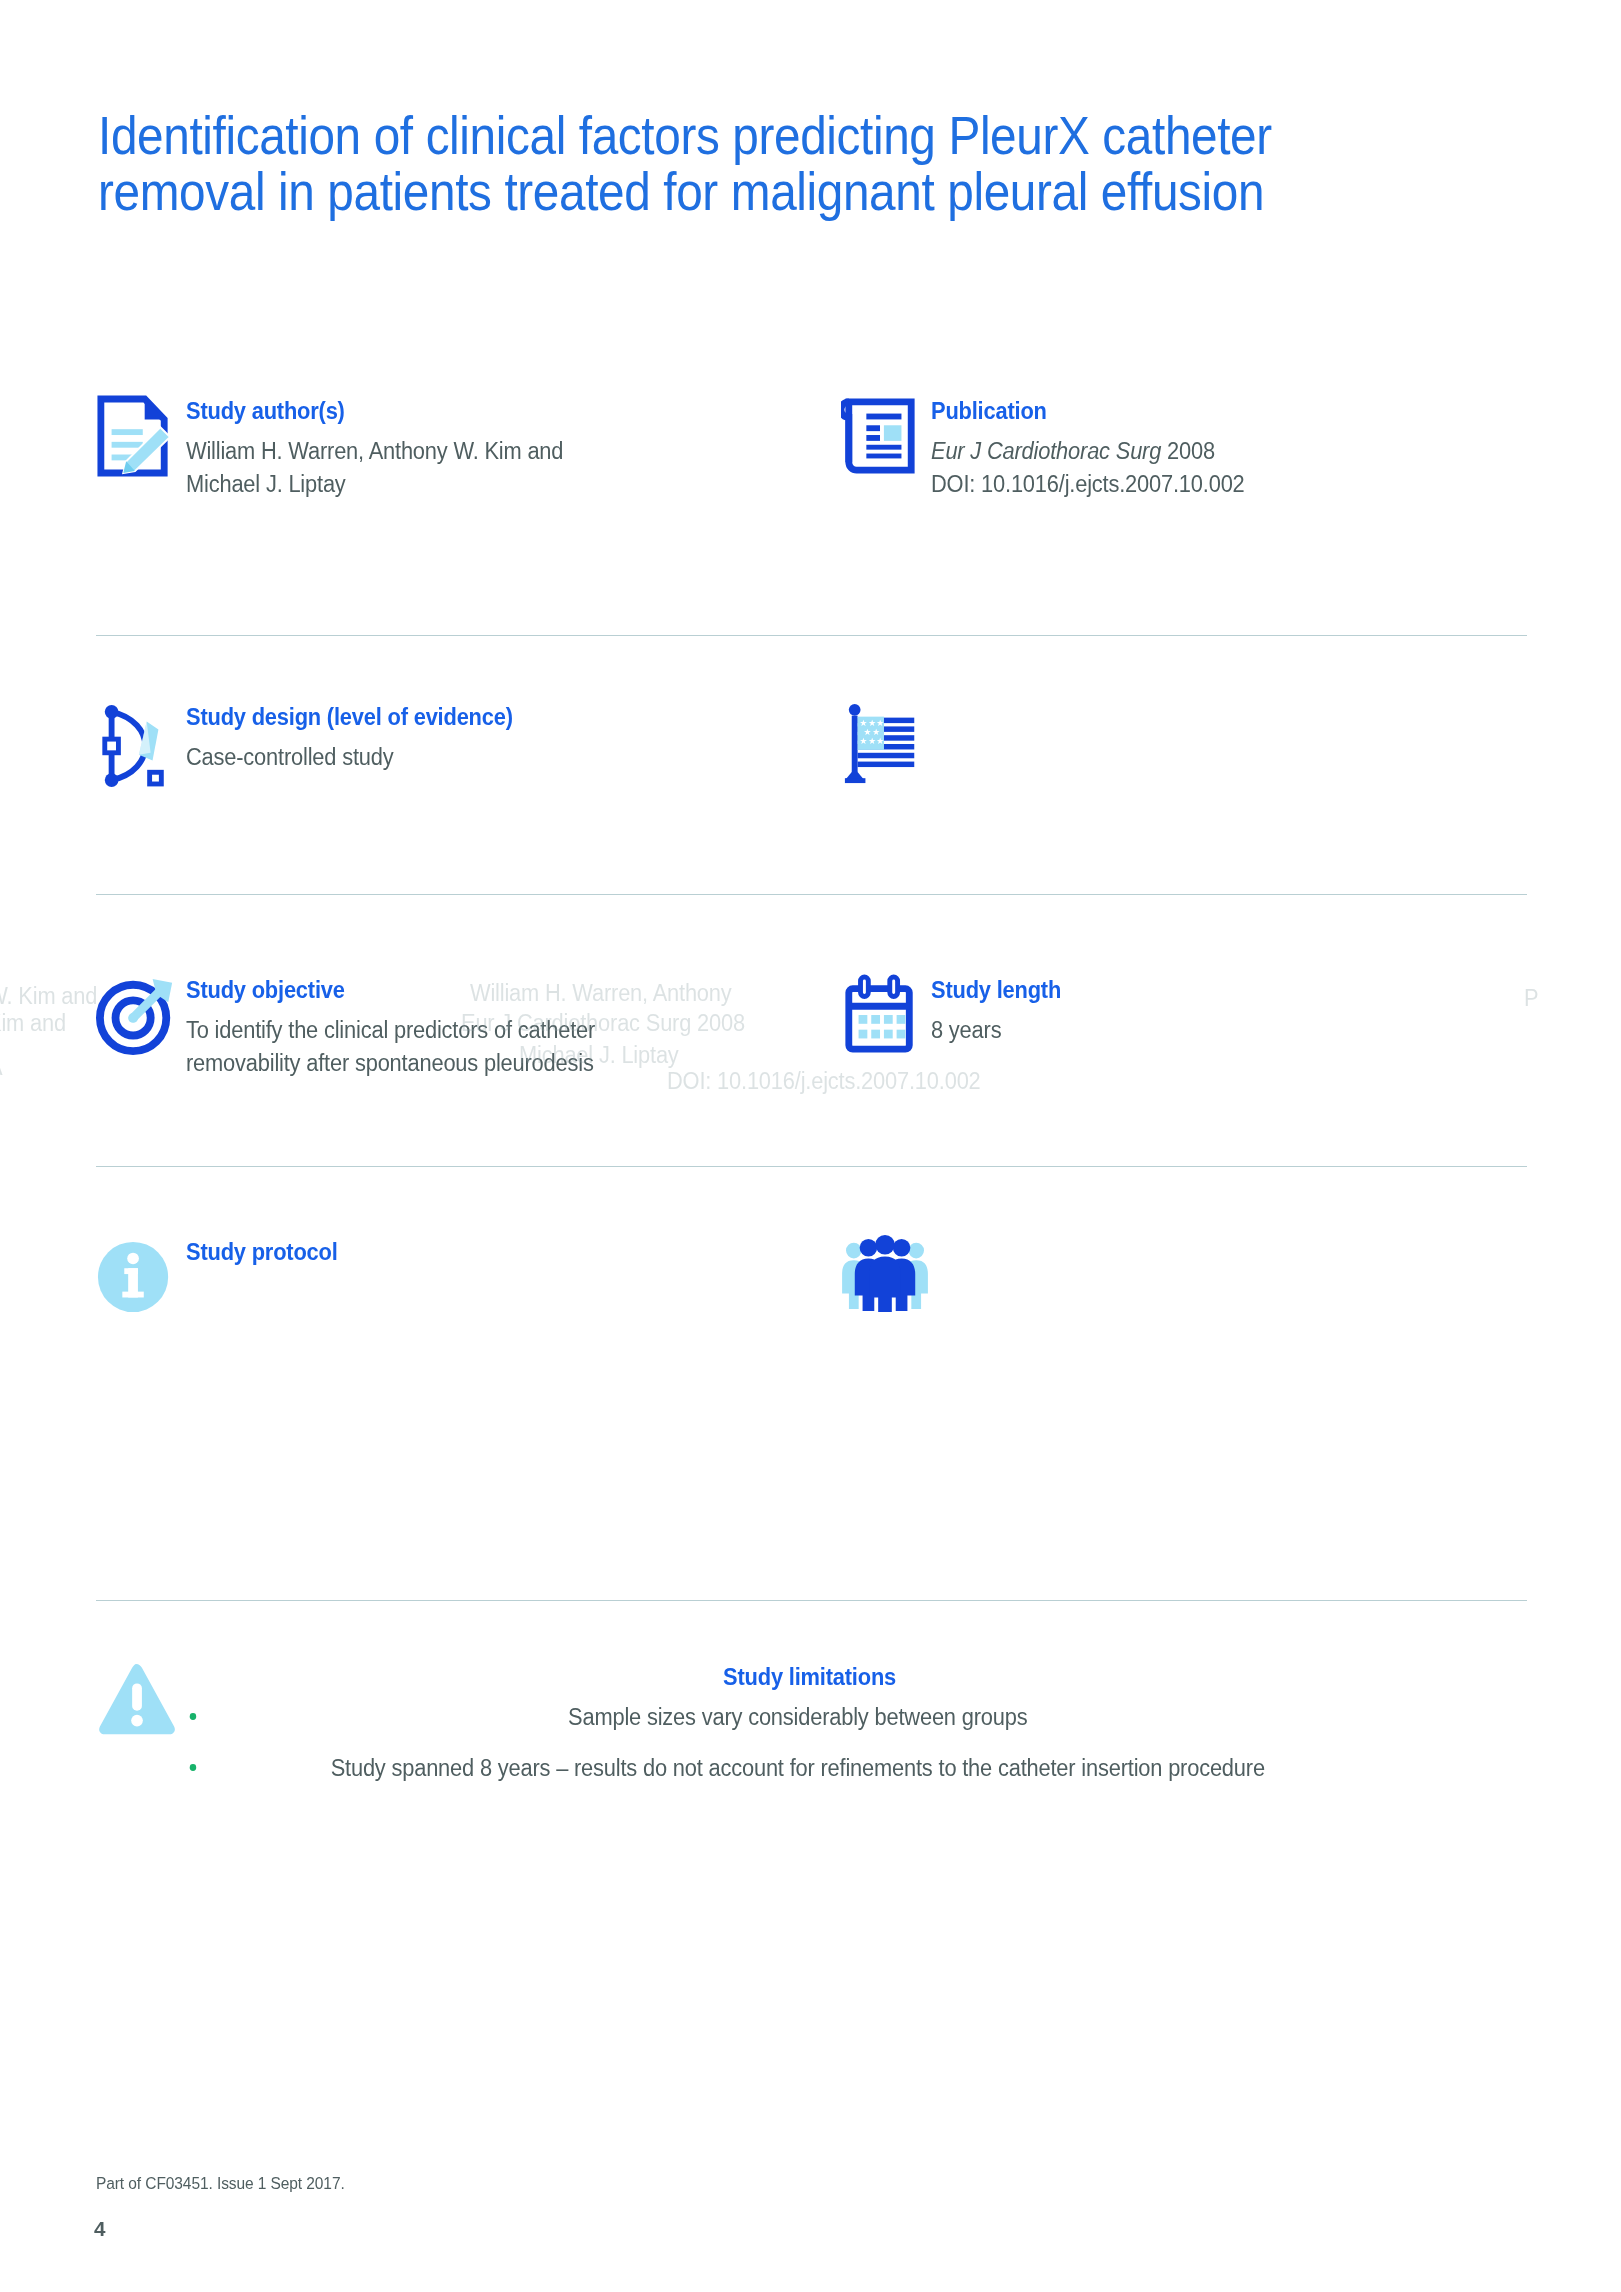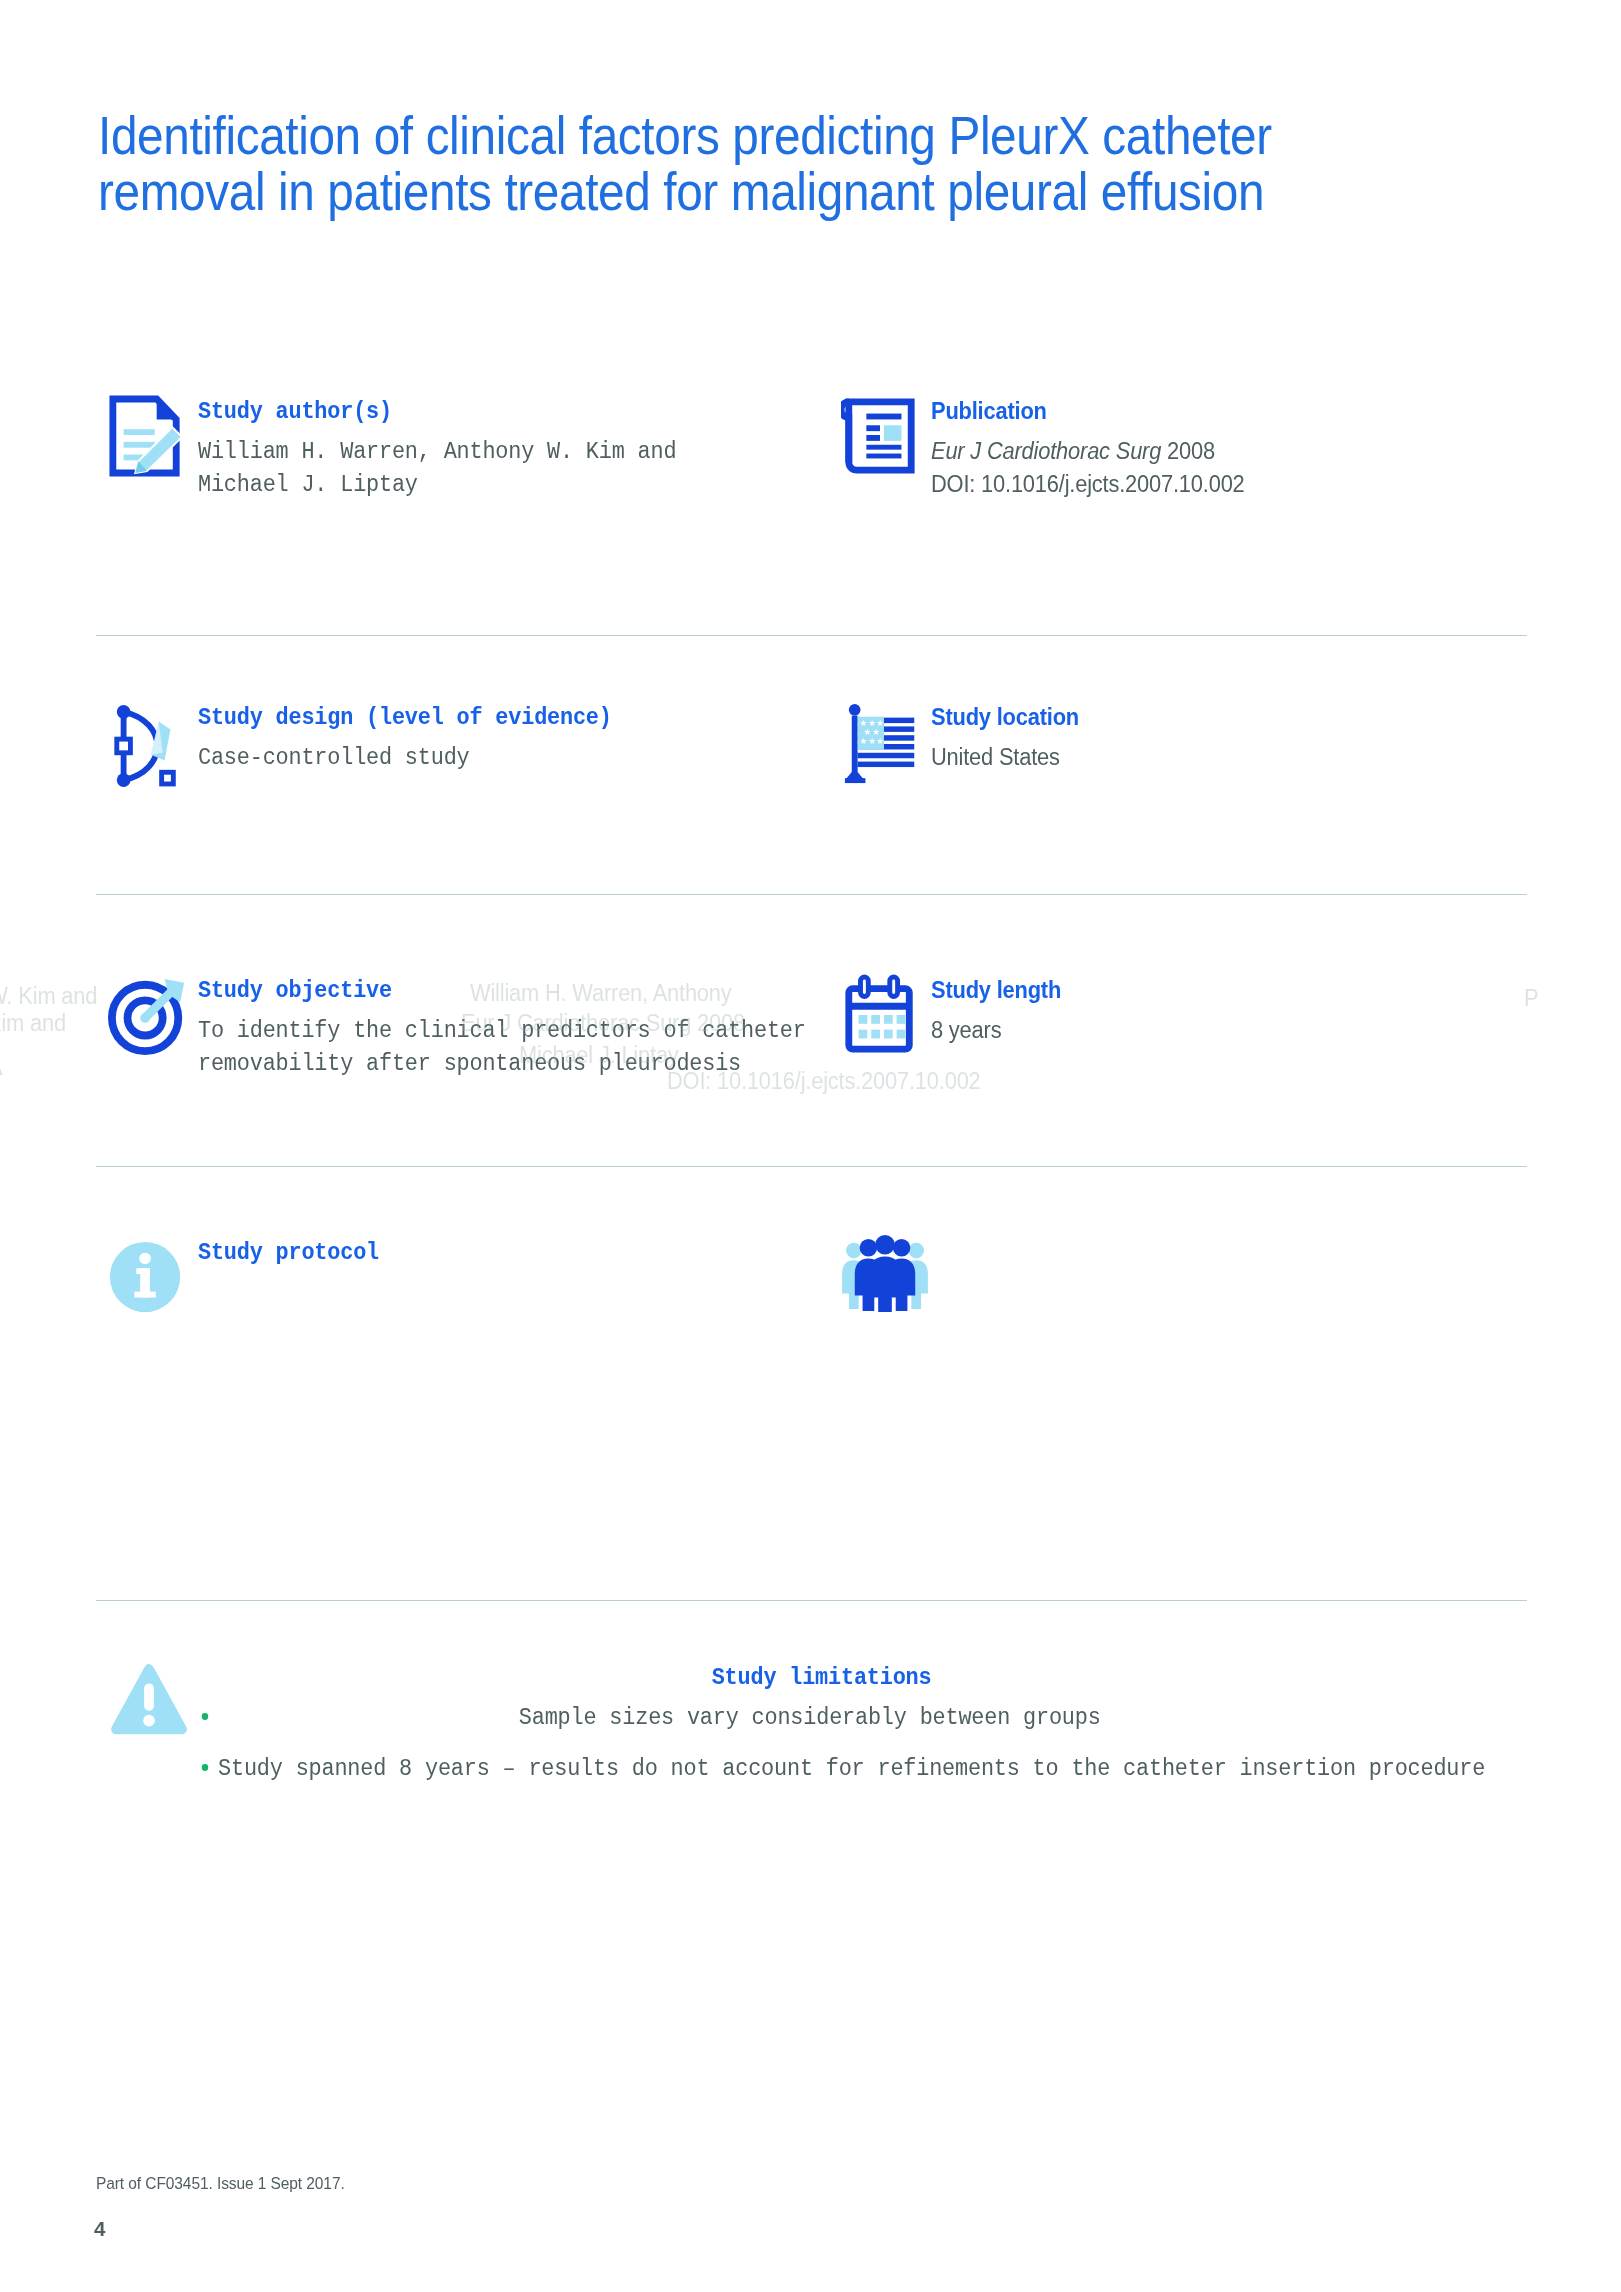--- a/index.html
+++ b/index.html
@@ -49,21 +49,21 @@
     height: 1px;
     background: #b9cfd3;
   }
 
   .cell {
     position: absolute;
     display: flex;
     align-items: flex-start;
   }
 
-  .cell-left  { left: 12px;   width: 745px; font-family: Liberation Mono, monospace; }
+  .cell-left  { left: 0px;   width: 745px; }
   .cell-right { left: 745px; width: 686px; }
 
   .icon-box {
     width: 90px;
     min-width: 90px;
     height: 90px;
     display: flex;
     align-items: flex-start;
     justify-content: flex-start;
     padding-top: 2px;
@@ -254,24 +254,20 @@
               <text x="28" y="27">★</text>
               <text x="36" y="27">★</text>
             <text x="23" y="36">★</text>
               <text x="32" y="36">★</text>
             <text x="19" y="45">★</text>
               <text x="28" y="45">★</text>
               <text x="36" y="45">★</text>
           </g>
         </svg>
       </div>
-      <div class="cell-text">
-        <div class="heading">Study location</div>
-        <div class="body-line">United States</div>
-      </div>
     </div>
   </div>
 
   <div class="divider" style="top:894px;"></div>
 
   <div class="row" style="top:959px; height:167px;margin-top:12px;">
 
     <div class="cell cell-left">
       <div class="icon-box">
         <svg width="82" height="86" viewBox="0 0 84 88">

